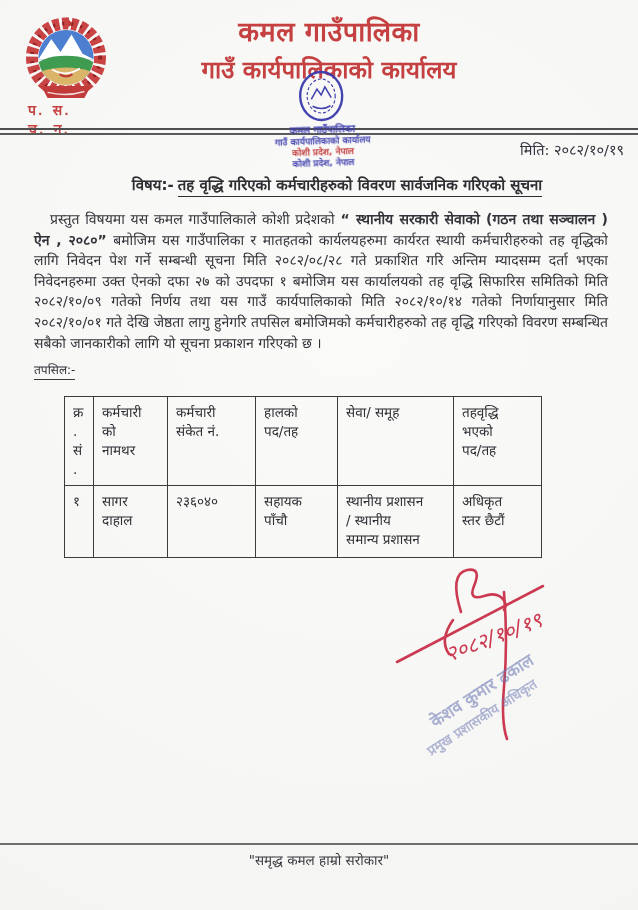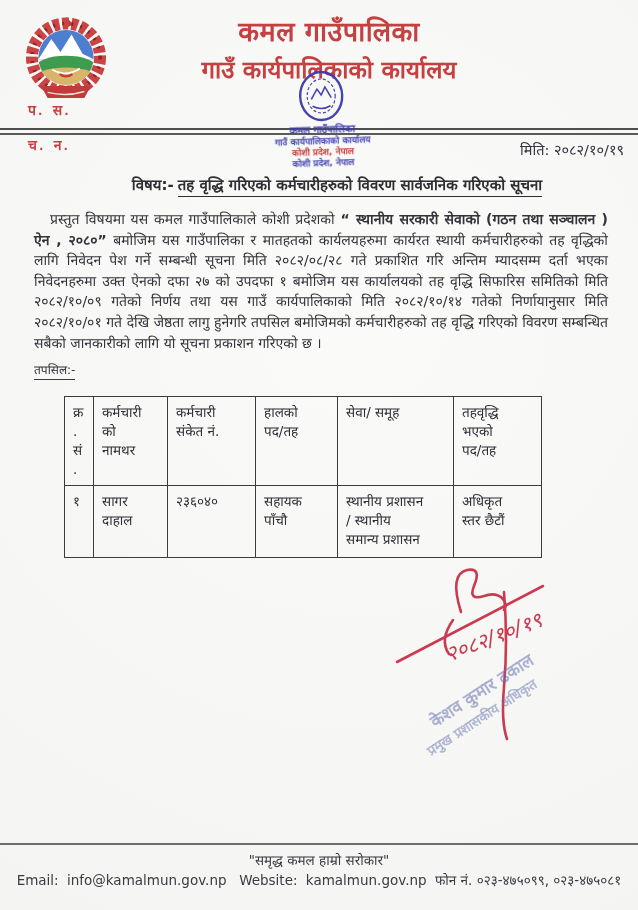--- a/index.html
+++ b/index.html
@@ -10,21 +10,21 @@
     font-family:"DejaVu Sans","Liberation Sans",sans-serif;
     color:#2b2b2b;overflow:hidden;
   }
   .abs{position:absolute;}
   
   .emblem{left:20px;top:14px;width:92px;height:98px;}
   .title1{left:100px;right:80px;top:12px;text-align:center;font-size:27px;font-weight:bold;color:#c54040;letter-spacing:.5px;}
   .title2{left:100px;right:80px;top:52px;text-align:center;font-size:24px;font-weight:bold;color:#c54040;}
   .ref{left:28px;color:#c54040;font-weight:bold;font-size:14px;font-family:Liberation Mono, monospace;}
   .ref.ps{top:100px;}
-  .ref.cn{top:119px;margin-top:16px;}
+  .ref.cn{top:119px;}
   .hr-double{left:0;top:128px;width:638px;height:3px;border-top:2px solid #4f4f4f;border-bottom:2px solid #5a5a5a;}
   .stamp{left:247px;top:70px;width:150px;text-align:center;transform:rotate(-2deg);opacity:.95;z-index:5;}
   .stamp svg{width:62px;height:54px;display:block;margin:0 auto;}
   .stamp-line{font-size:10px;line-height:12px;font-weight:bold;color:#3b3bae;filter:blur(.3px);}
   .stamp-line.sm{font-size:9px;line-height:11px;}
   .stamp-line.red{color:#c23b3b;}
   .date{right:14px;top:139px;font-size:14.5px;color:#33343f;}
   
   .subject{left:0;right:0;top:174px;text-align:center;font-size:15px;font-weight:bold;color:#2f2f33;padding-left:36px;}
   .subject .u{border-bottom:1.6px solid #2f2f33;padding-bottom:2px;margin-left:4px;}
@@ -161,21 +161,14 @@
         <path class="sig-stroke" d="M70,60 q-14,20 -4,34"></path>
       </g>
       <text class="sig-date" transform="translate(66,102) rotate(-21)">२०८२/१०/१९</text>
       <text class="stamp-name" transform="translate(52,168) rotate(-33)">केशव कुमार ढकाल</text>
       <text class="stamp-title" transform="translate(48,196) rotate(-33)">प्रमुख प्रशासकीय अधिकृत</text>
     </svg>
   </div>
 
   <div class="abs foot-line"></div>
   <div class="abs motto">"समृद्ध कमल हाम्रो सरोकार"</div>
-  <div class="abs contact">
-    <span>Email:</span>
-    <span>info@kamalmun.gov.np</span>&nbsp;
-    <span>Website:</span>
-    <span>kamalmun.gov.np</span>
-    <span>फोन नं. ०२३-४७५०९९, ०२३-४७५०८१</span>
-  </div>
 
 </div>
 
 </body></html>

